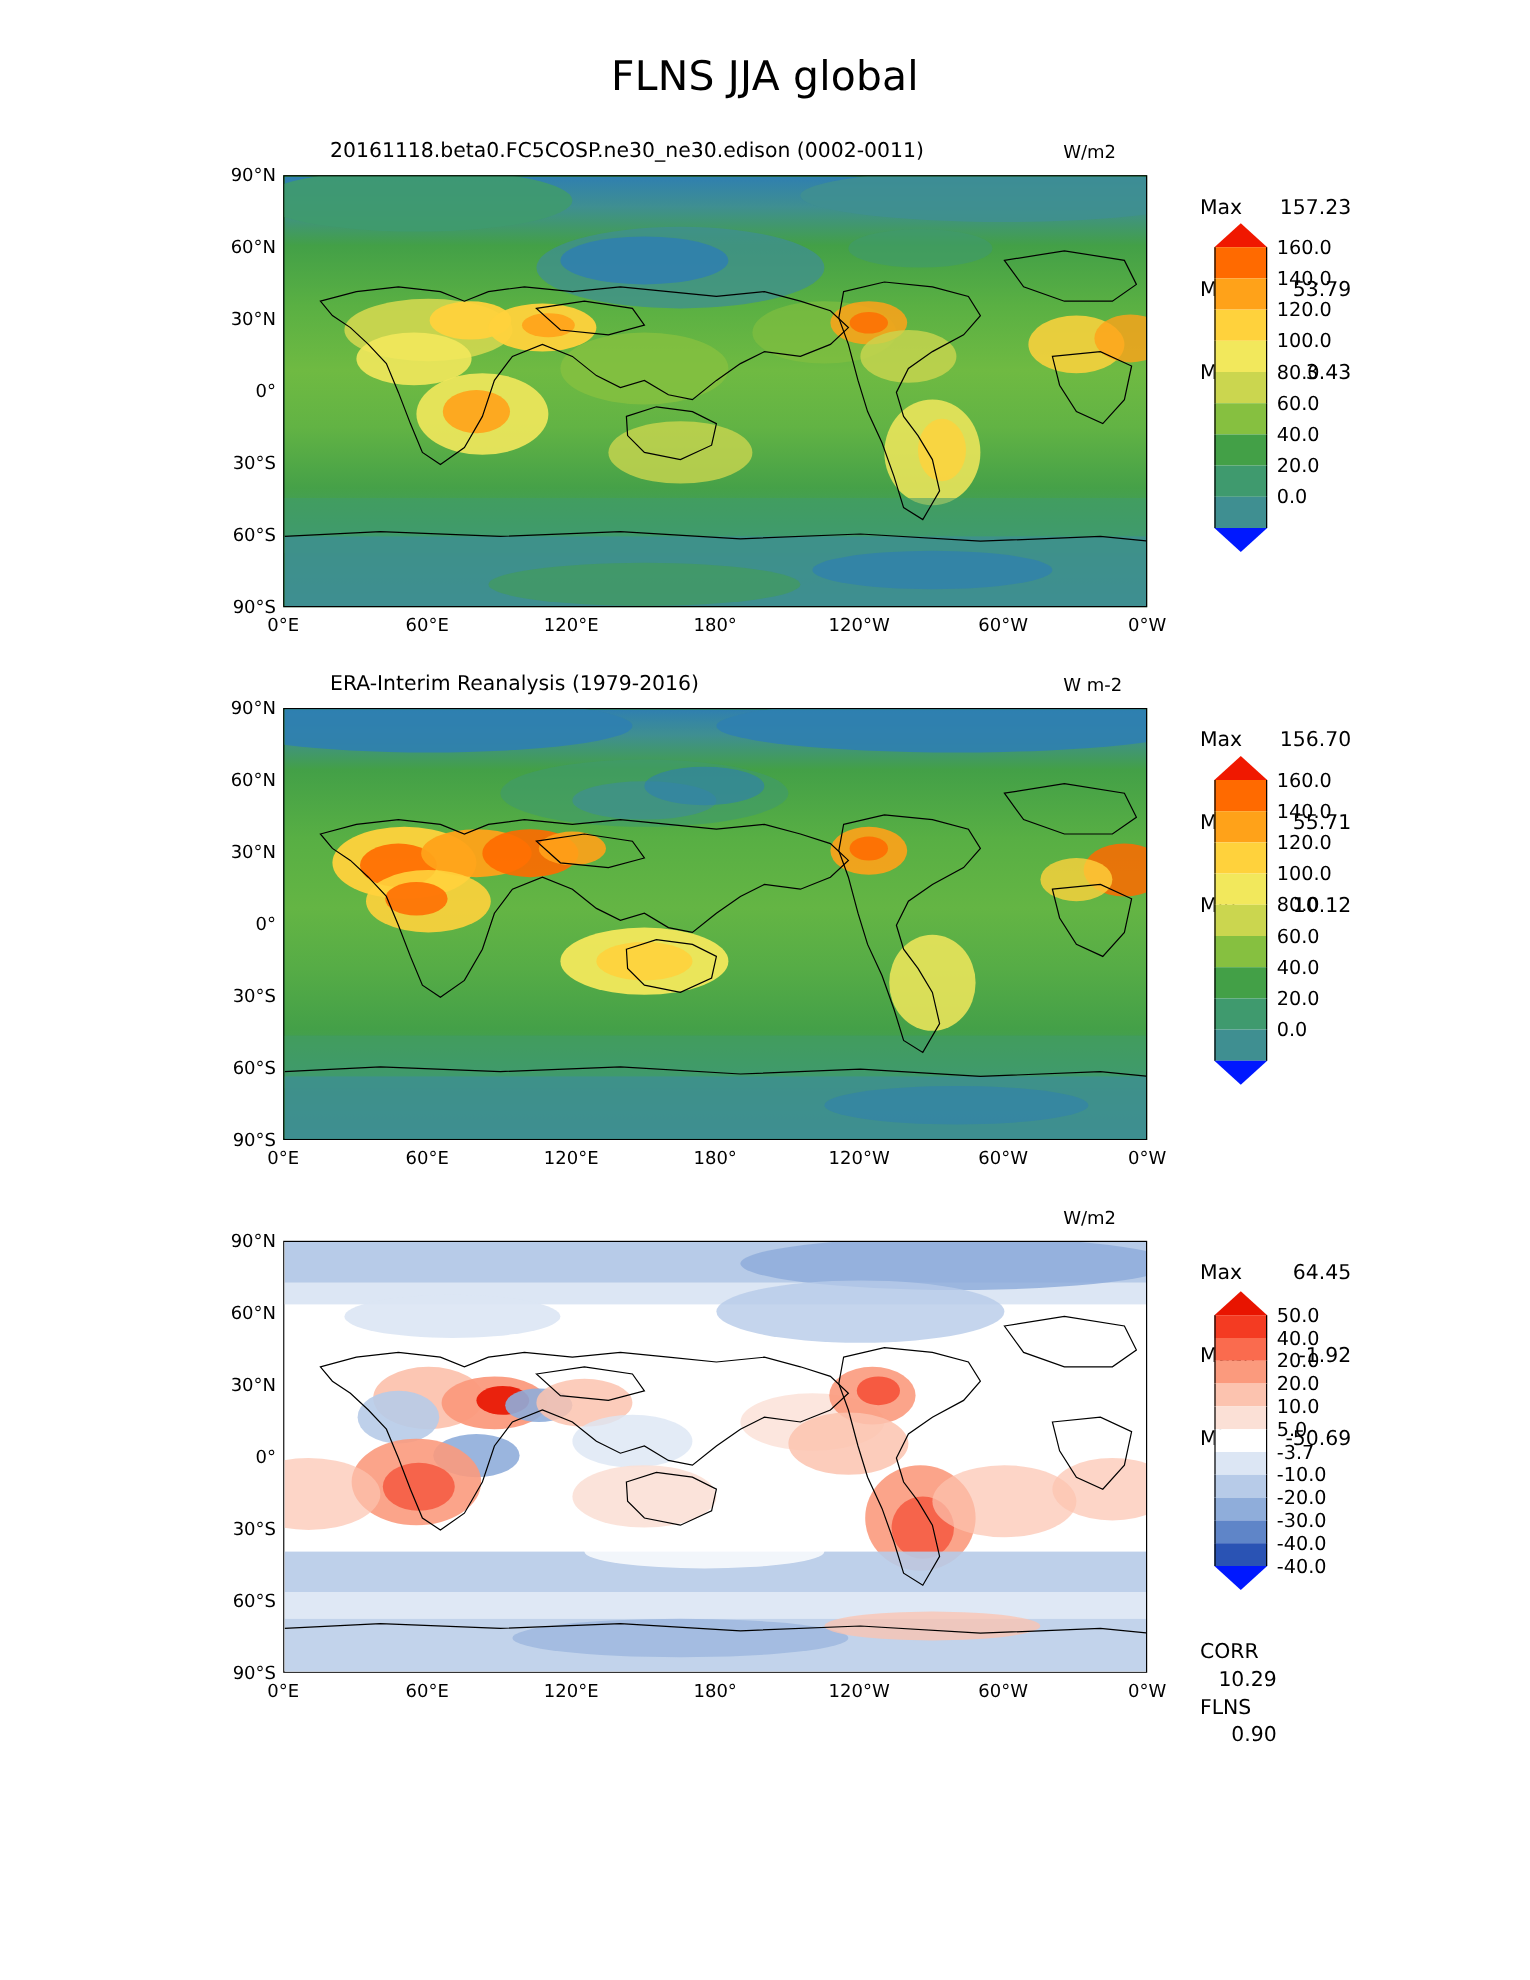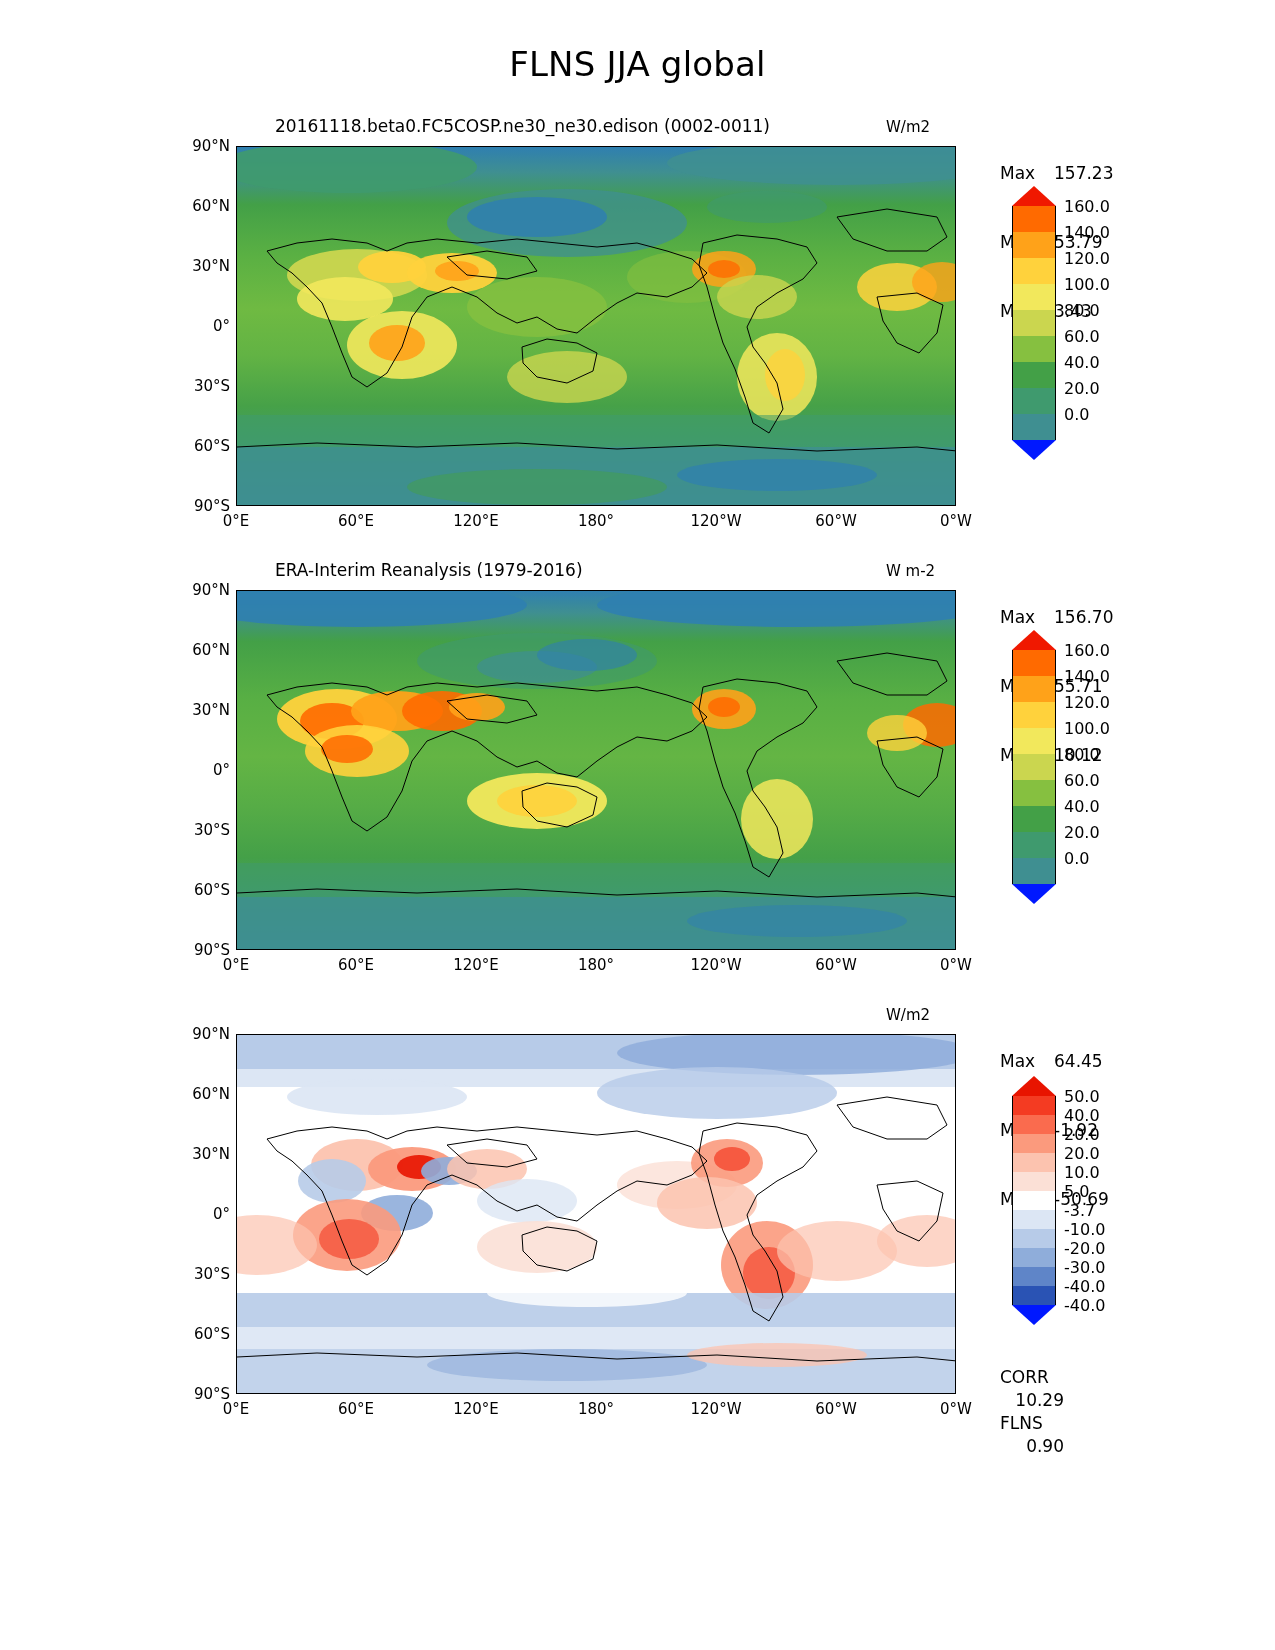--- a/index.html
+++ b/index.html
@@ -46,21 +46,21 @@
     position:absolute;top:0;font-size:15px;transform:translateX(-50%);white-space:nowrap;
   }
 
   
   .stats{
     position:absolute;left:1000px;top:8px;font-size:17px;line-height:23px;
     white-space:pre;
   }
   .stats .row{display:block;}
   .stats .lbl{display:inline-block;width:54px;}
-  .stats .val{display:inline-block;width:72px;}
+  .stats .val{display:inline-block;width:72px;text-align:right;}
 
   .footer-stats{
     position:absolute;left:1000px;top:370px;font-size:17px;line-height:23px;
   }
   .footer-stats .lbl{display:inline-block;width:60px;}
   .footer-stats .val{display:inline-block;width:64px;text-align:right;}
 
   
   .cbar{position:absolute;left:1012px;top:78px;width:44px;}
   .cbar .arrow-up{

